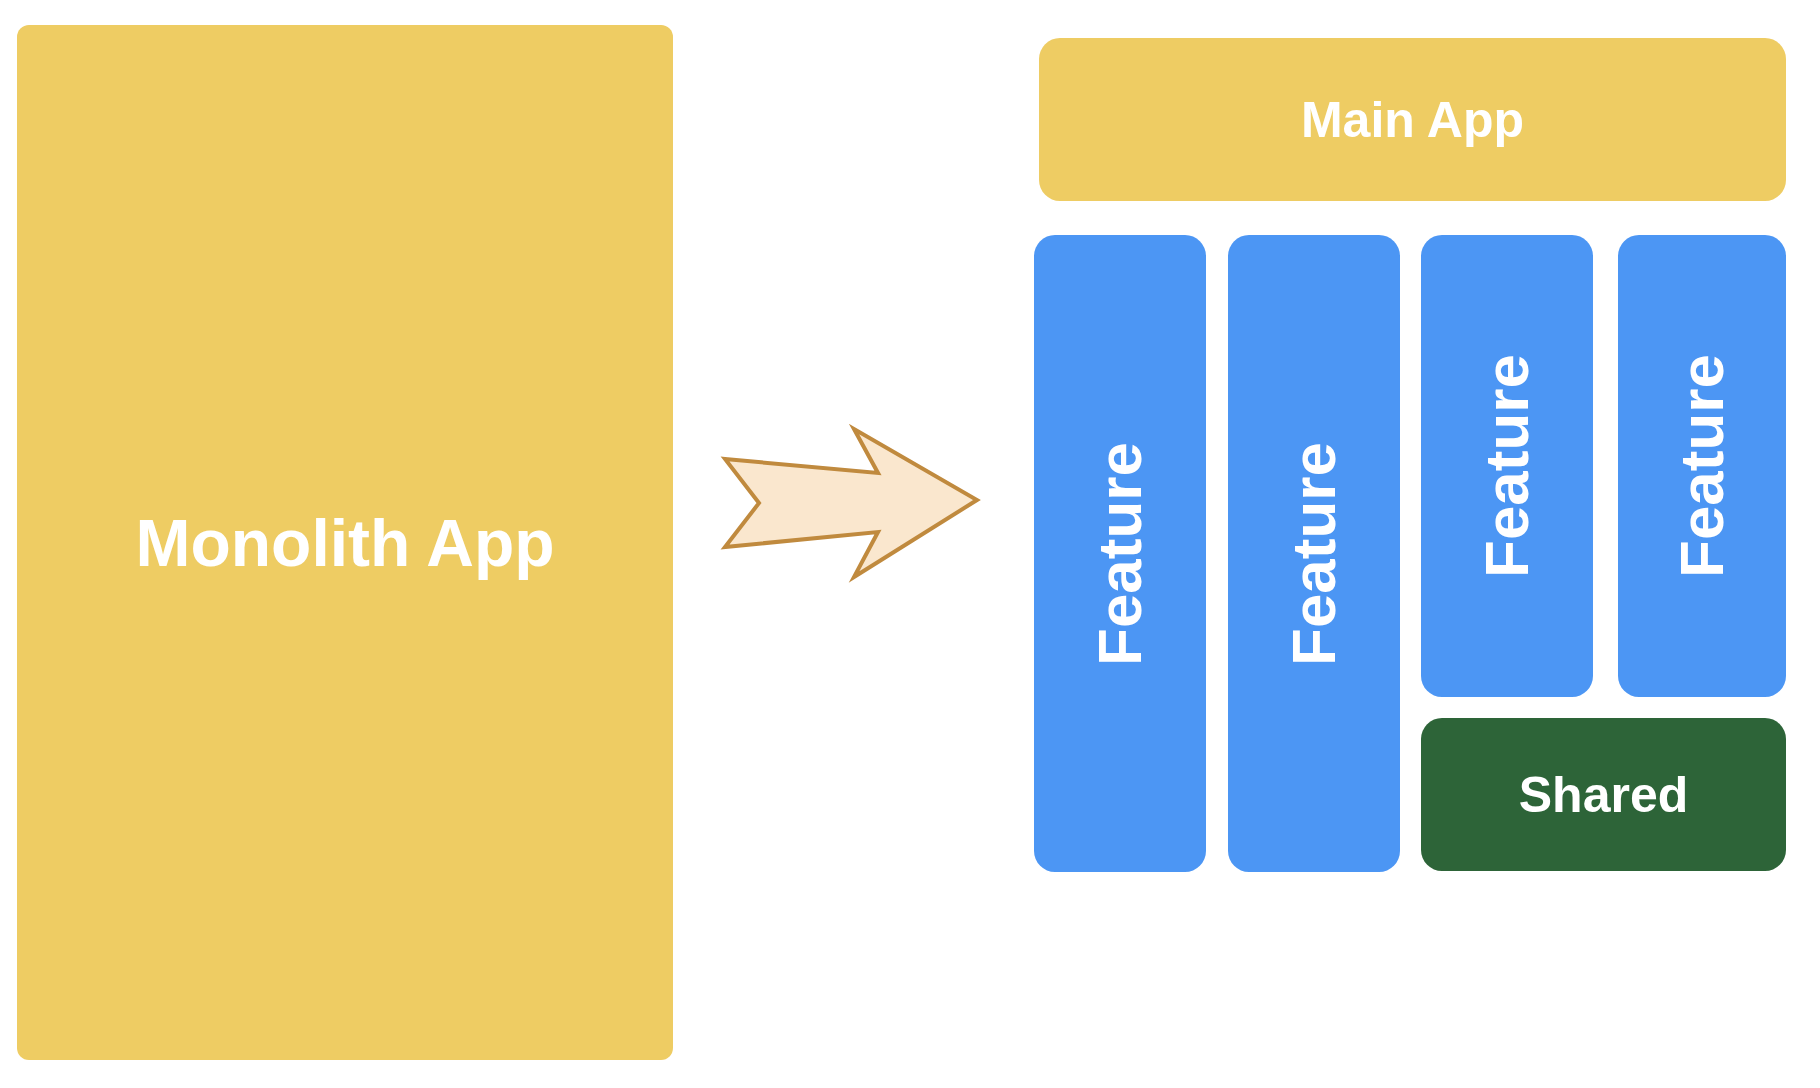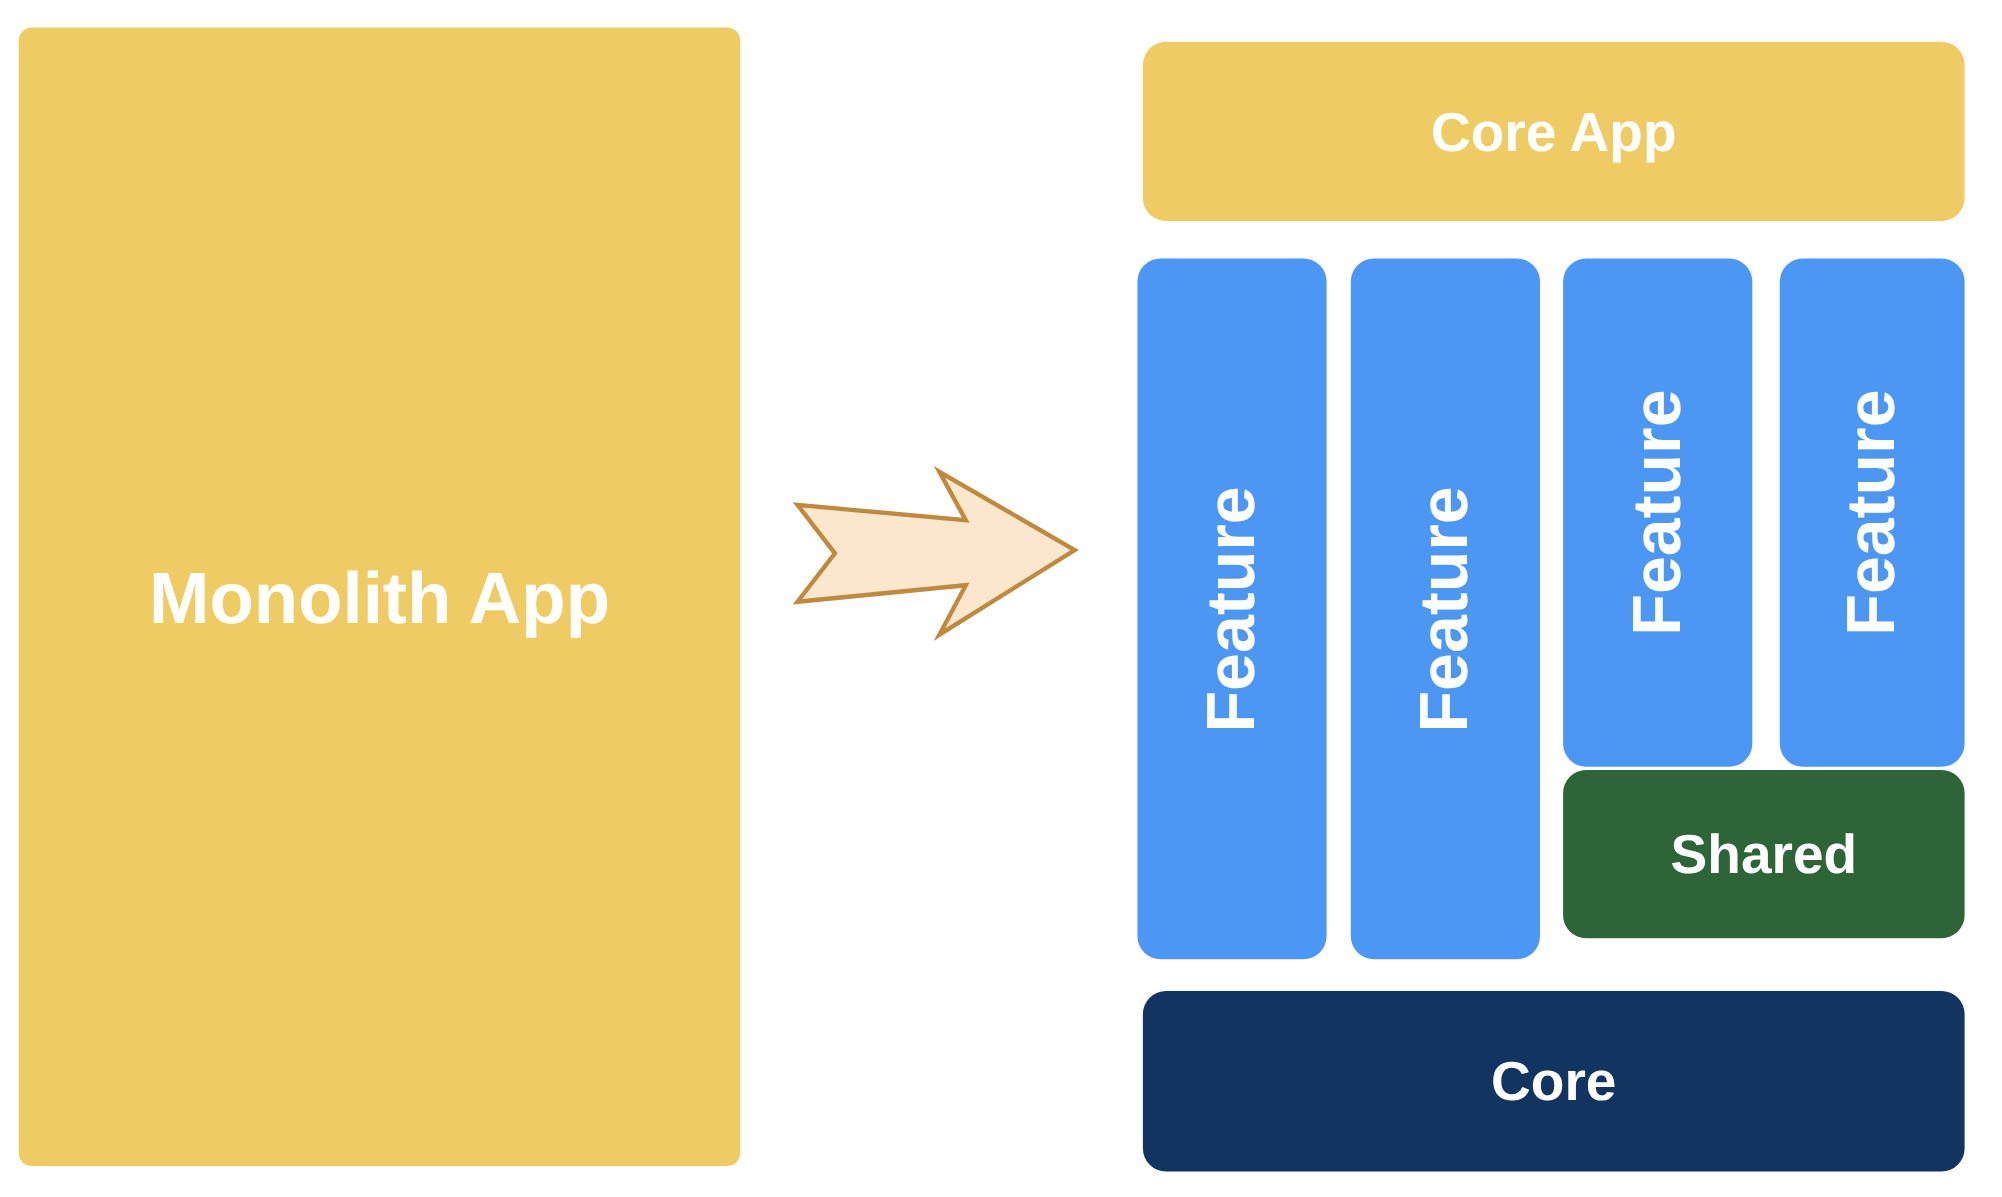--- a/index.html
+++ b/index.html
@@ -44,21 +44,21 @@
   .feature{
     background:var(--blue);
     border-radius:21px;
     font-size:62px;
   }
   .f1{left:1034px;top:235px;width:172px;height:637px;}
   .f2{left:1228px;top:235px;width:172px;height:637px;}
   .f3{left:1421px;top:235px;width:172px;height:462px;}
   .f4{left:1618px;top:235px;width:168px;height:462px;}
   .shared{
-    left:1421px;top:700px;width:365px;height:153px;
+    left:1421px;top:718px;width:365px;height:153px;
     background:var(--green);
     border-radius:21px;
     font-size:50px;
   }
   .core{
     left:1039px;top:901px;width:747px;height:164px;
     background:var(--navy);
     border-radius:21px;
     font-size:50px;
   }
@@ -70,37 +70,34 @@
 
   <div class="box monolith">
     <span class="lbl">Monolith App</span>
   </div>
 
   <svg class="arrow" viewBox="715 415 280 175" xmlns="http://www.w3.org/2000/svg" aria-hidden="true">
     <polygon points="725,459 878,473 854,429 977,500 854,577 878,532 725,547 759,503"></polygon>
   </svg>
 
   <div class="box main-app">
-    <span class="lbl">Core App</span>
+    <span class="lbl">Main App</span>
   </div>
 
   <div class="box feature f1">
     <span class="lbl rot">Feature</span>
   </div>
   <div class="box feature f2">
     <span class="lbl rot">Feature</span>
   </div>
   <div class="box feature f3">
     <span class="lbl rot">Feature</span>
   </div>
   <div class="box feature f4">
     <span class="lbl rot">Feature</span>
   </div>
 
   <div class="box shared">
     <span class="lbl">Shared</span>
   </div>
 
-  <div class="box core">
-    <span class="lbl">Core</span>
-  </div>
 
 </div>
 
 </body></html>

